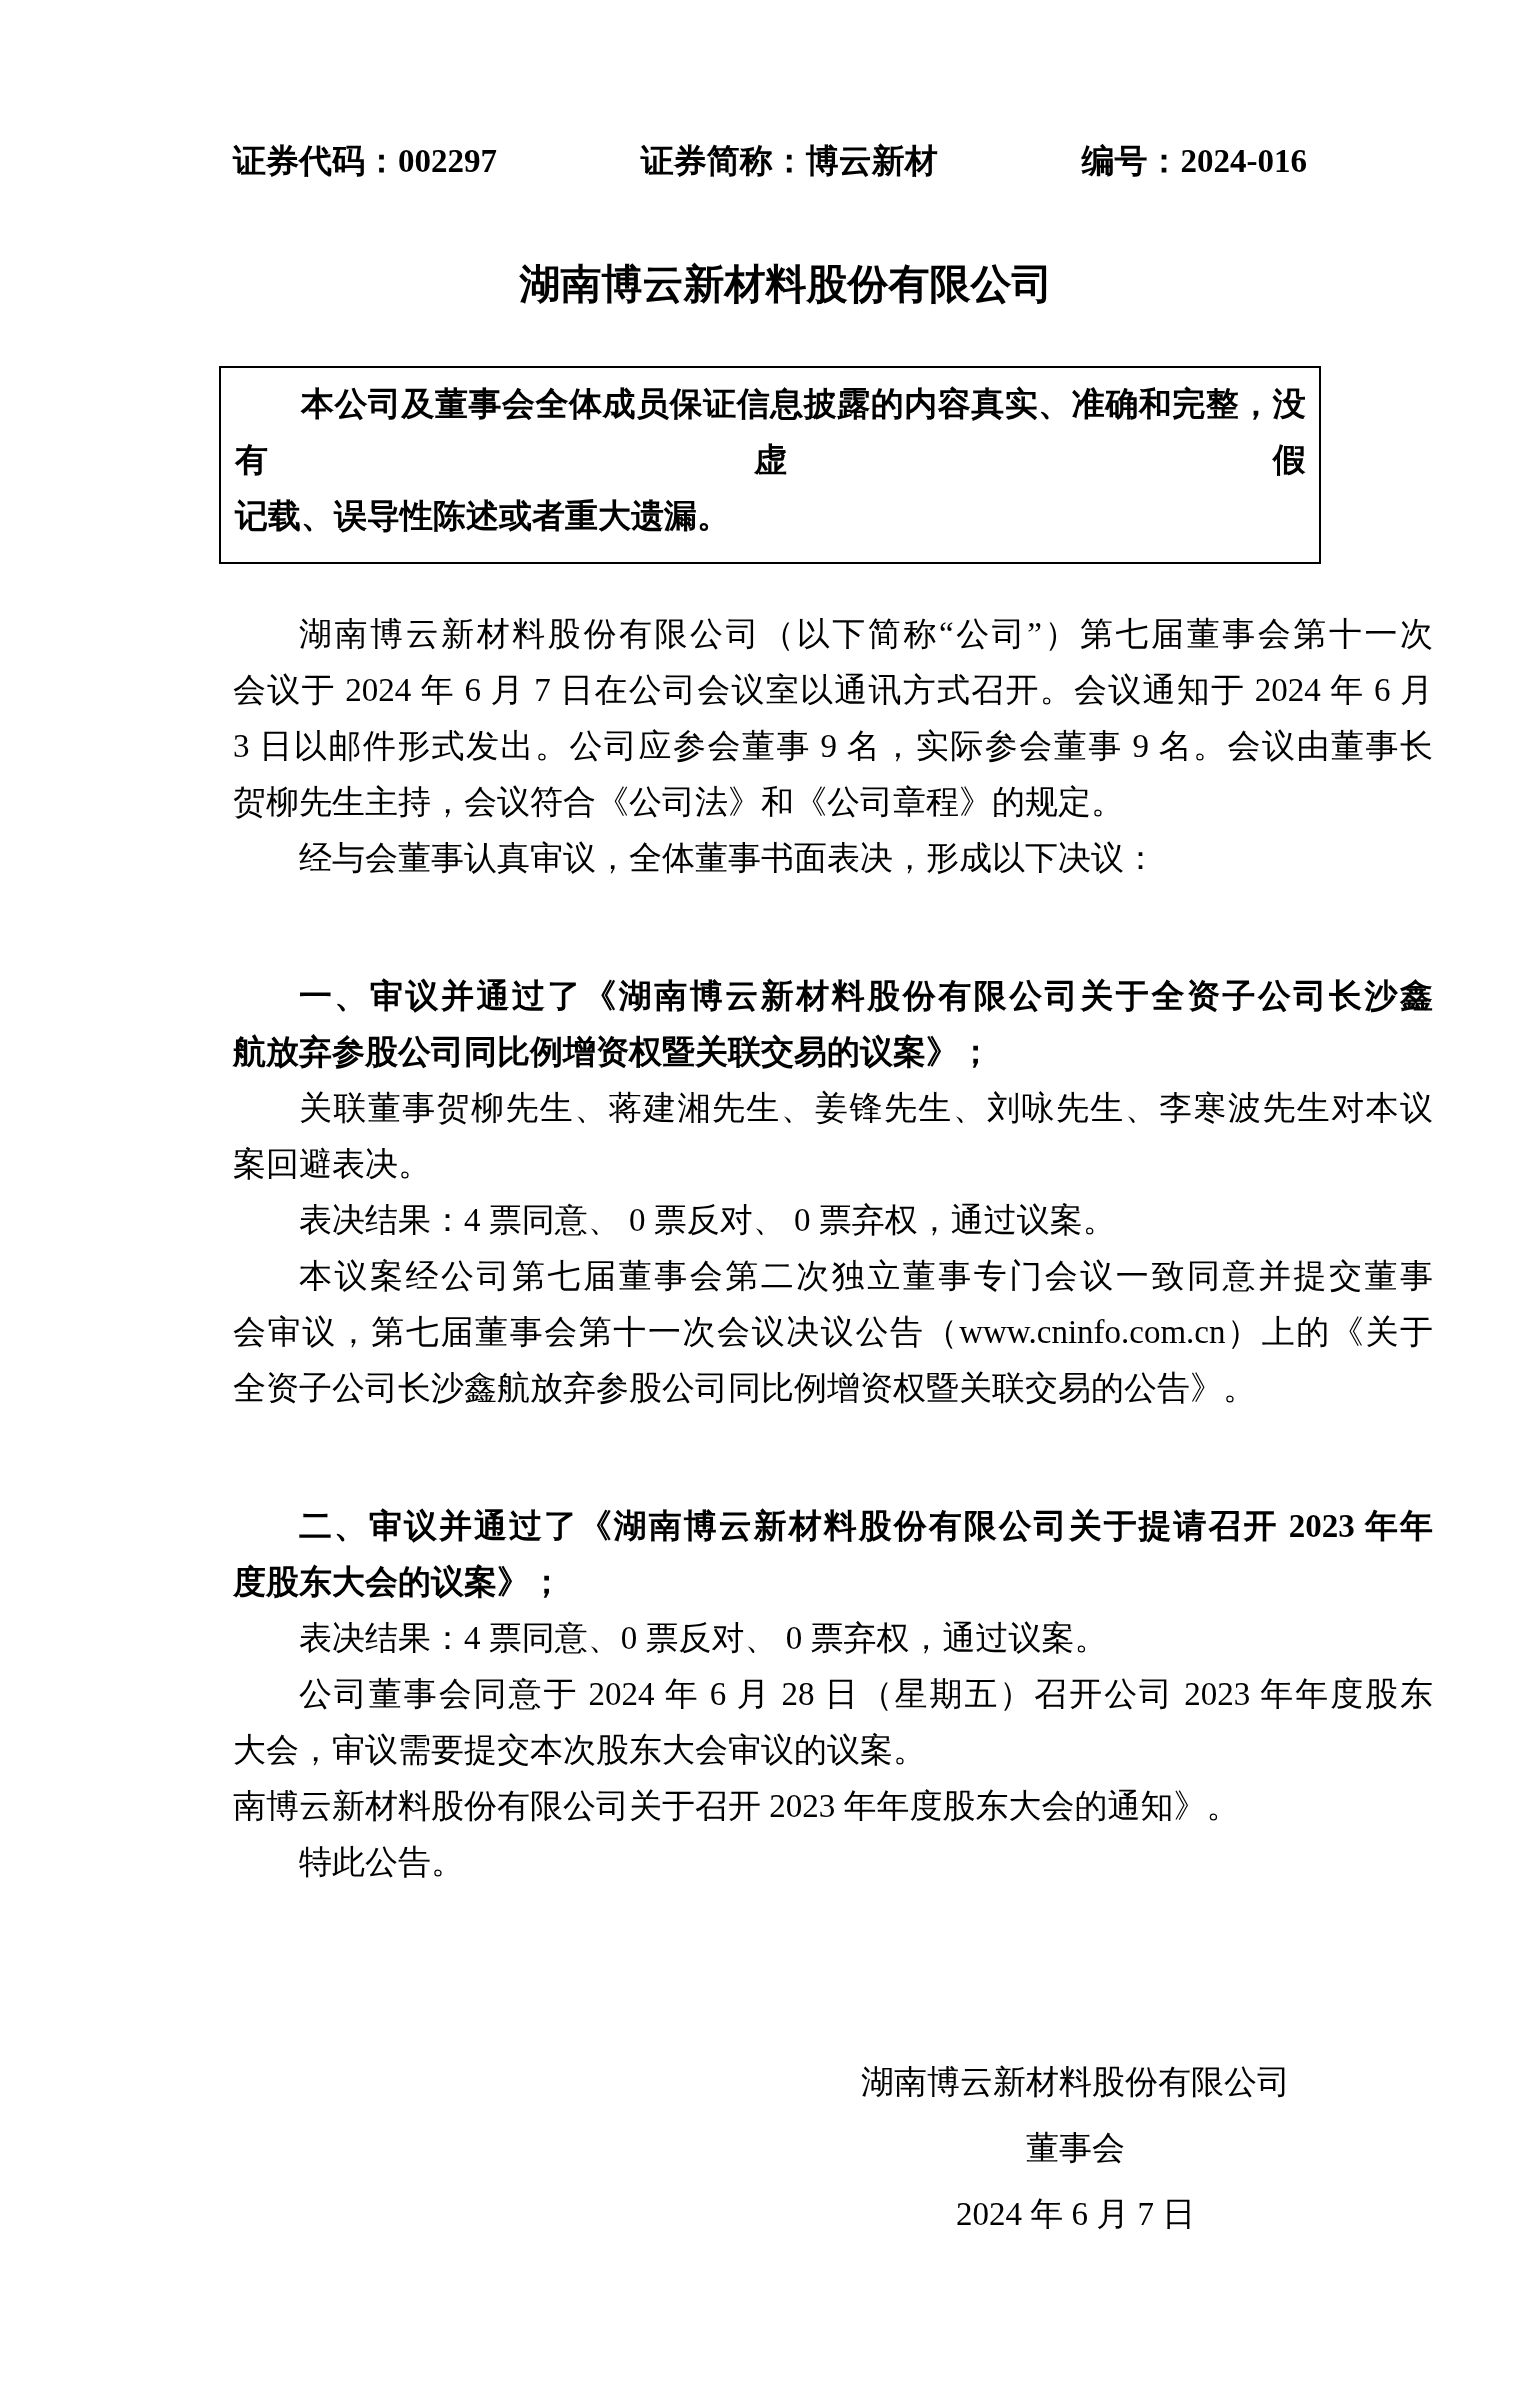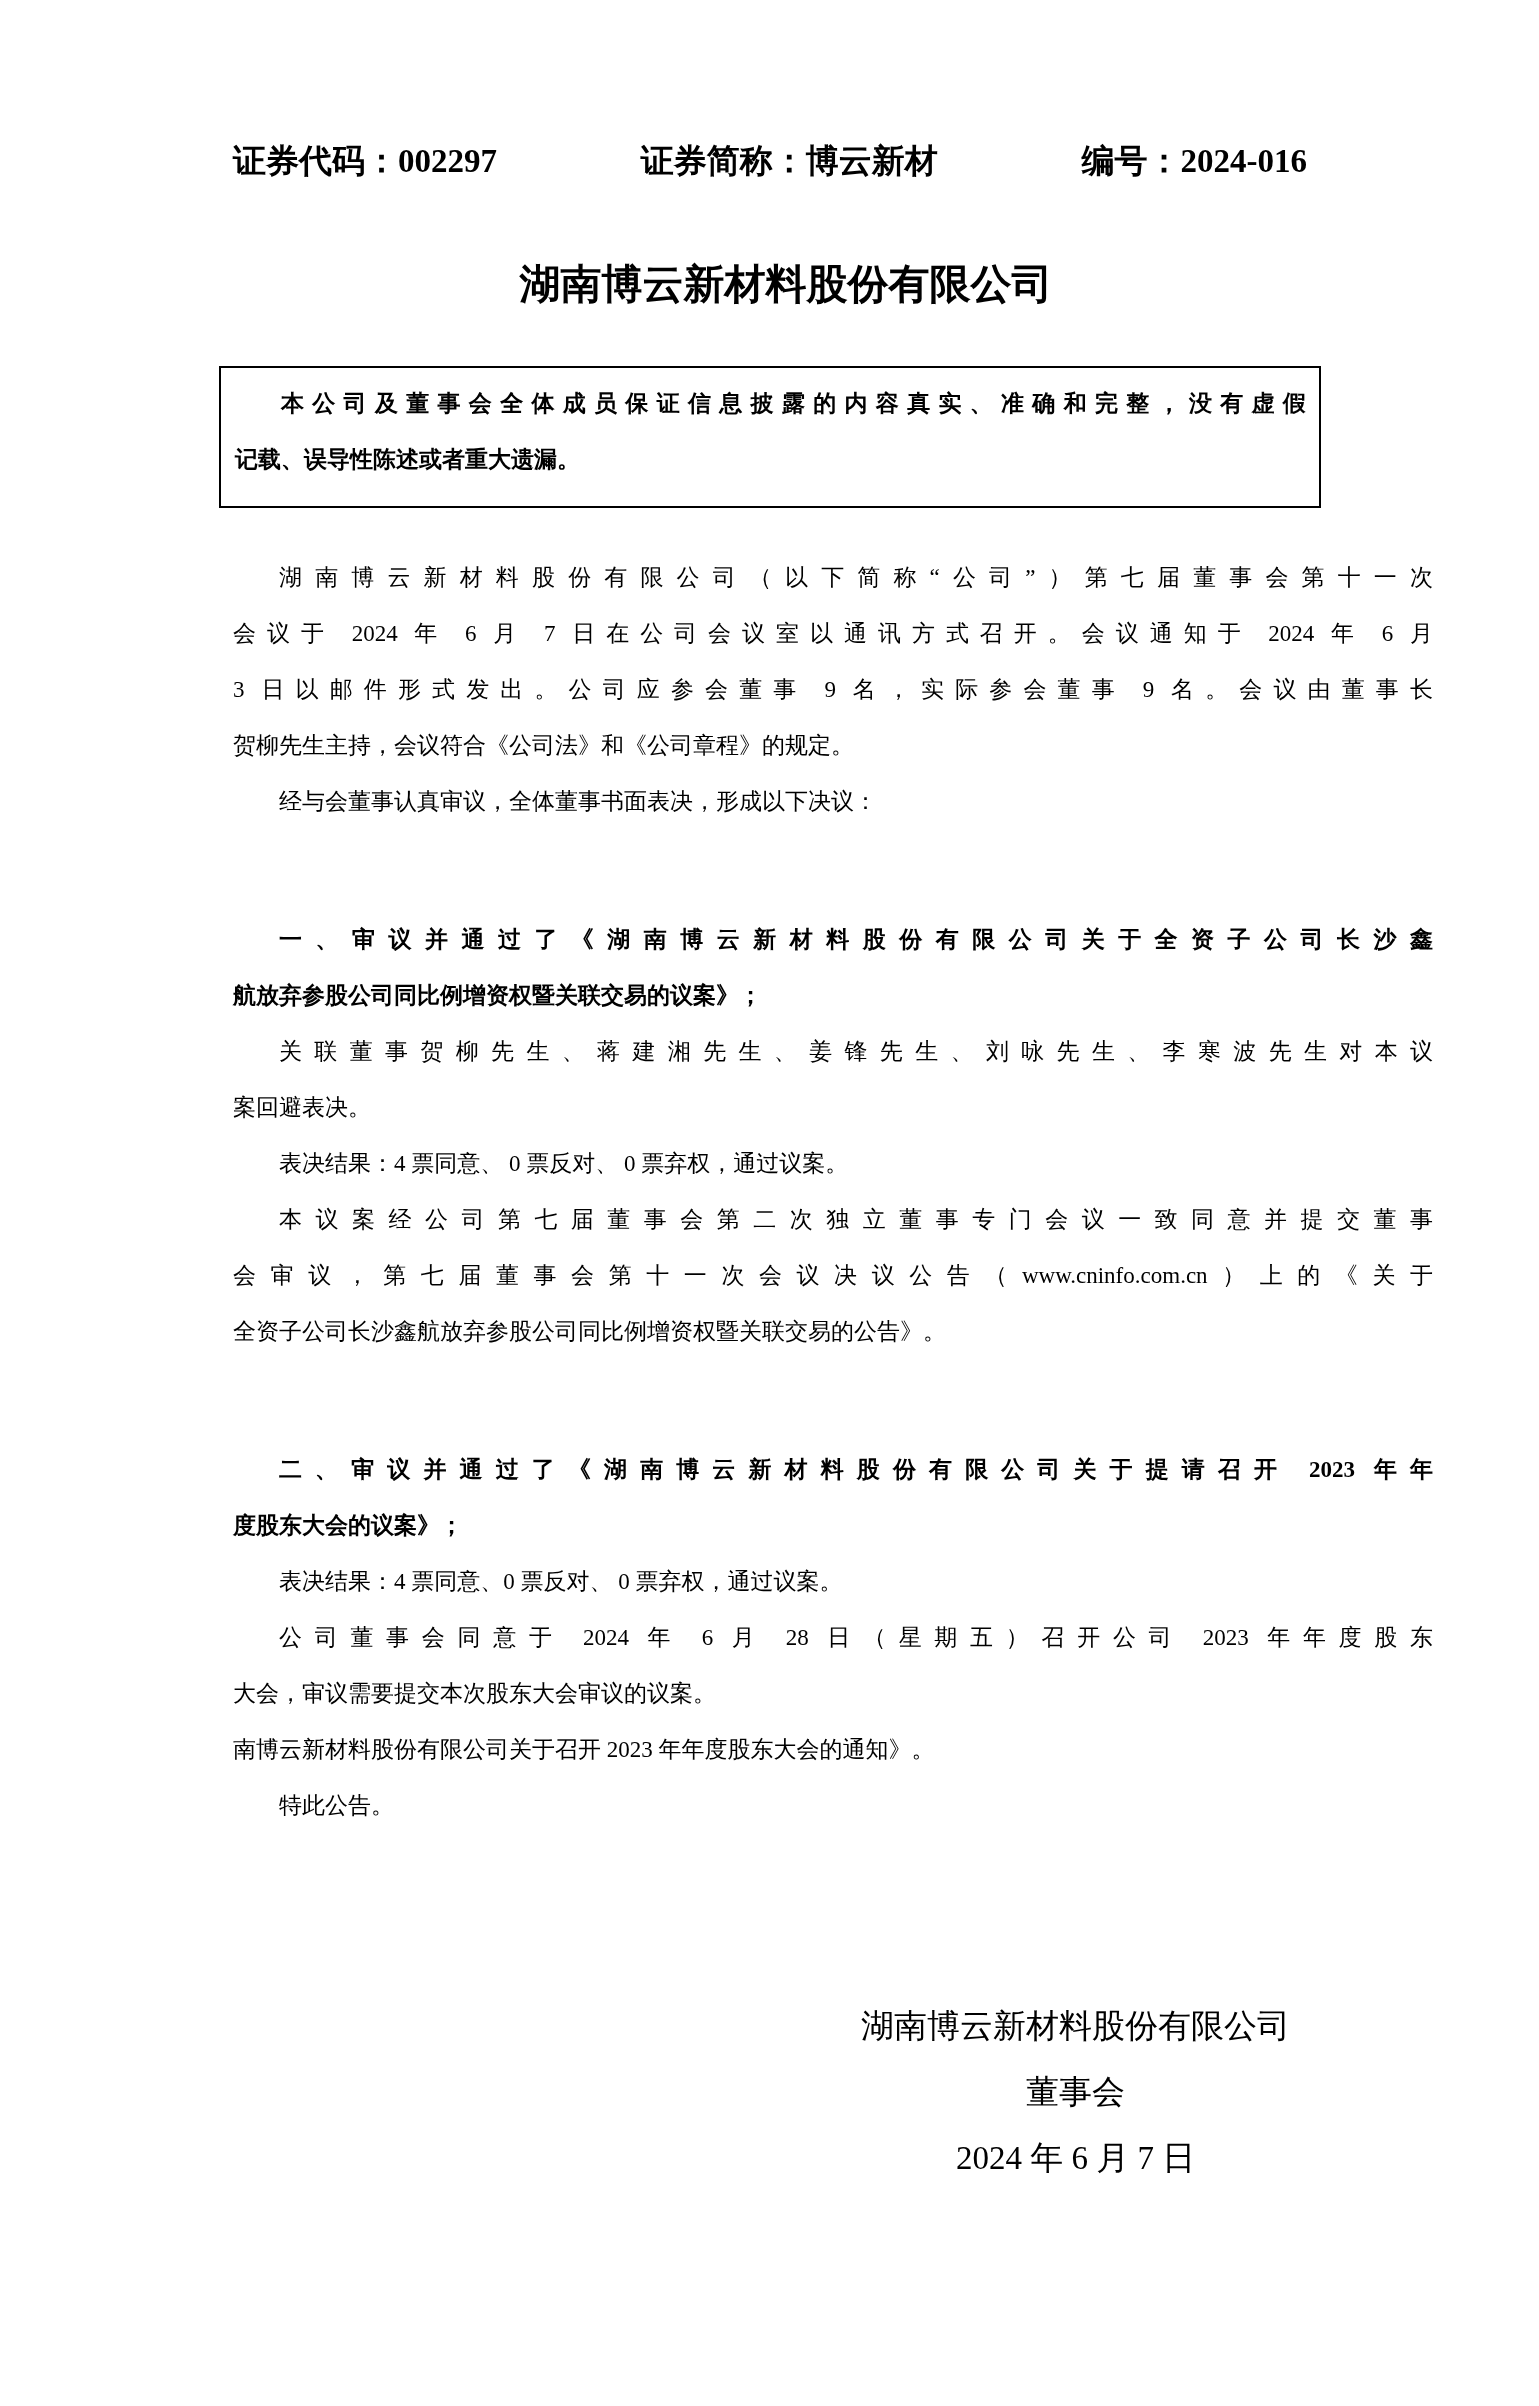--- a/index.html
+++ b/index.html
@@ -43,21 +43,21 @@
     margin-left:-13.6px;
     margin-top:51px;
     width:1102px;
     border:2.9px solid #000;
     box-sizing:border-box;
     padding:7.8px 13.6px 18.4px 13.6px;
     font-weight:bold;
   }
   
   .ln{
-    font-size:23px;
+    font-size:33px;
     line-height:56px;
     white-space:nowrap;
   }
   .j{
     white-space:normal;
     text-align:justify;
     text-align-last:justify;
   }
   .ind{ text-indent:2em; }
   .bold{ font-weight:bold; }

